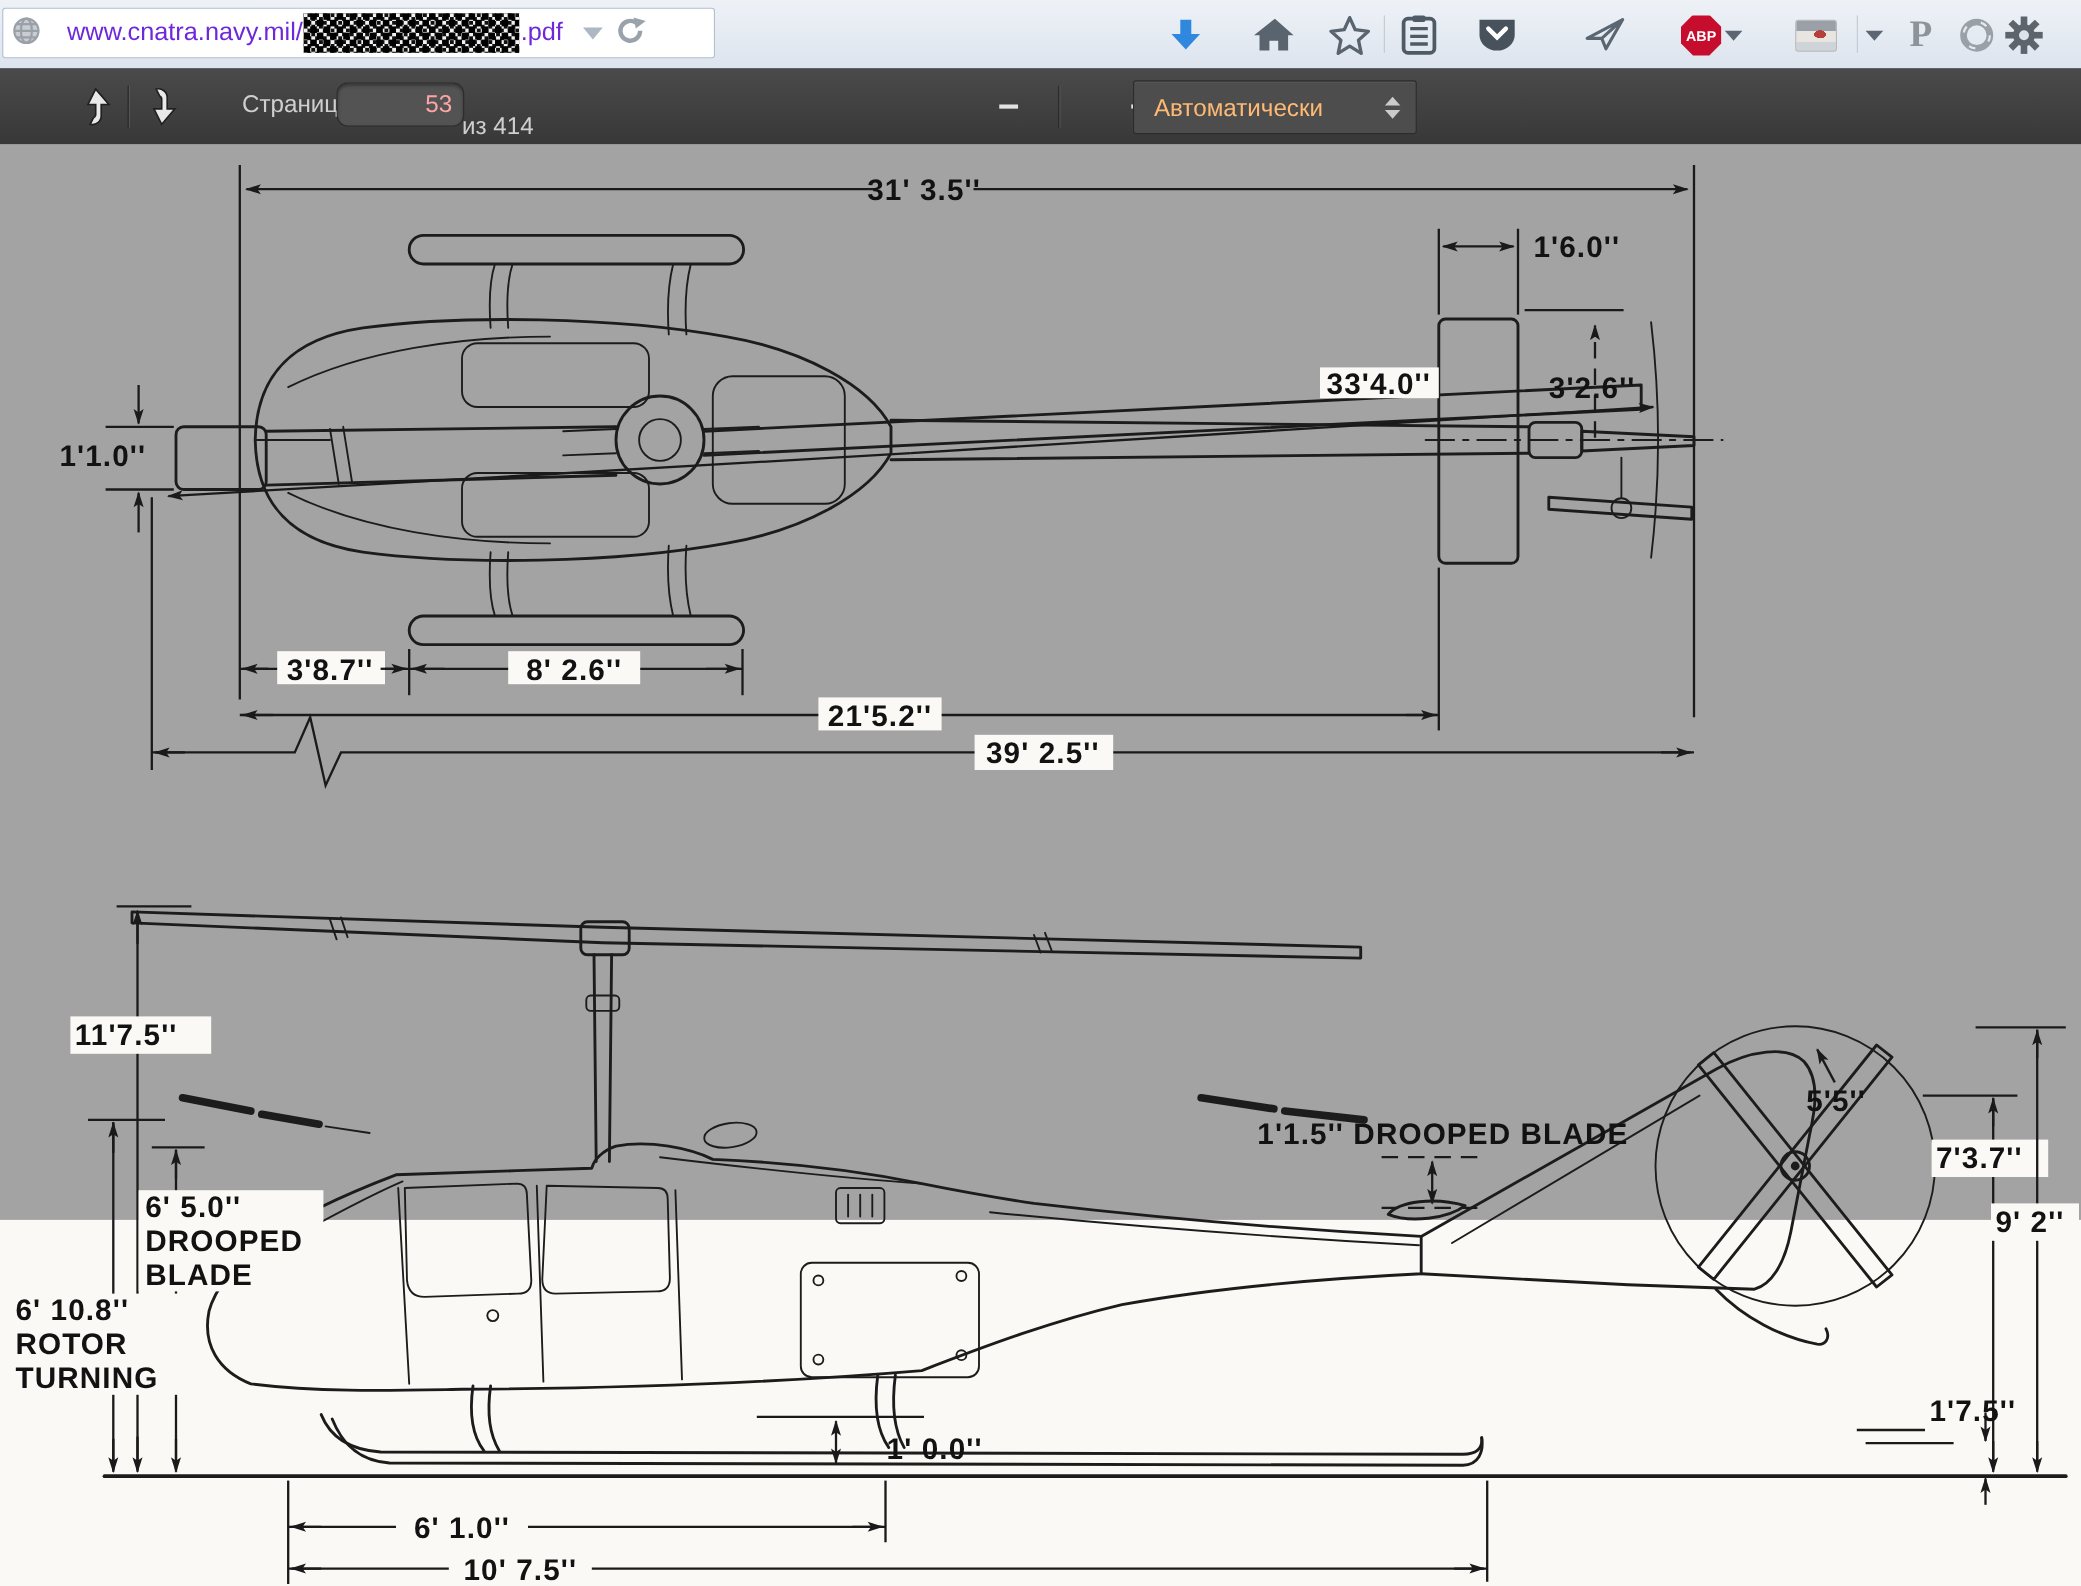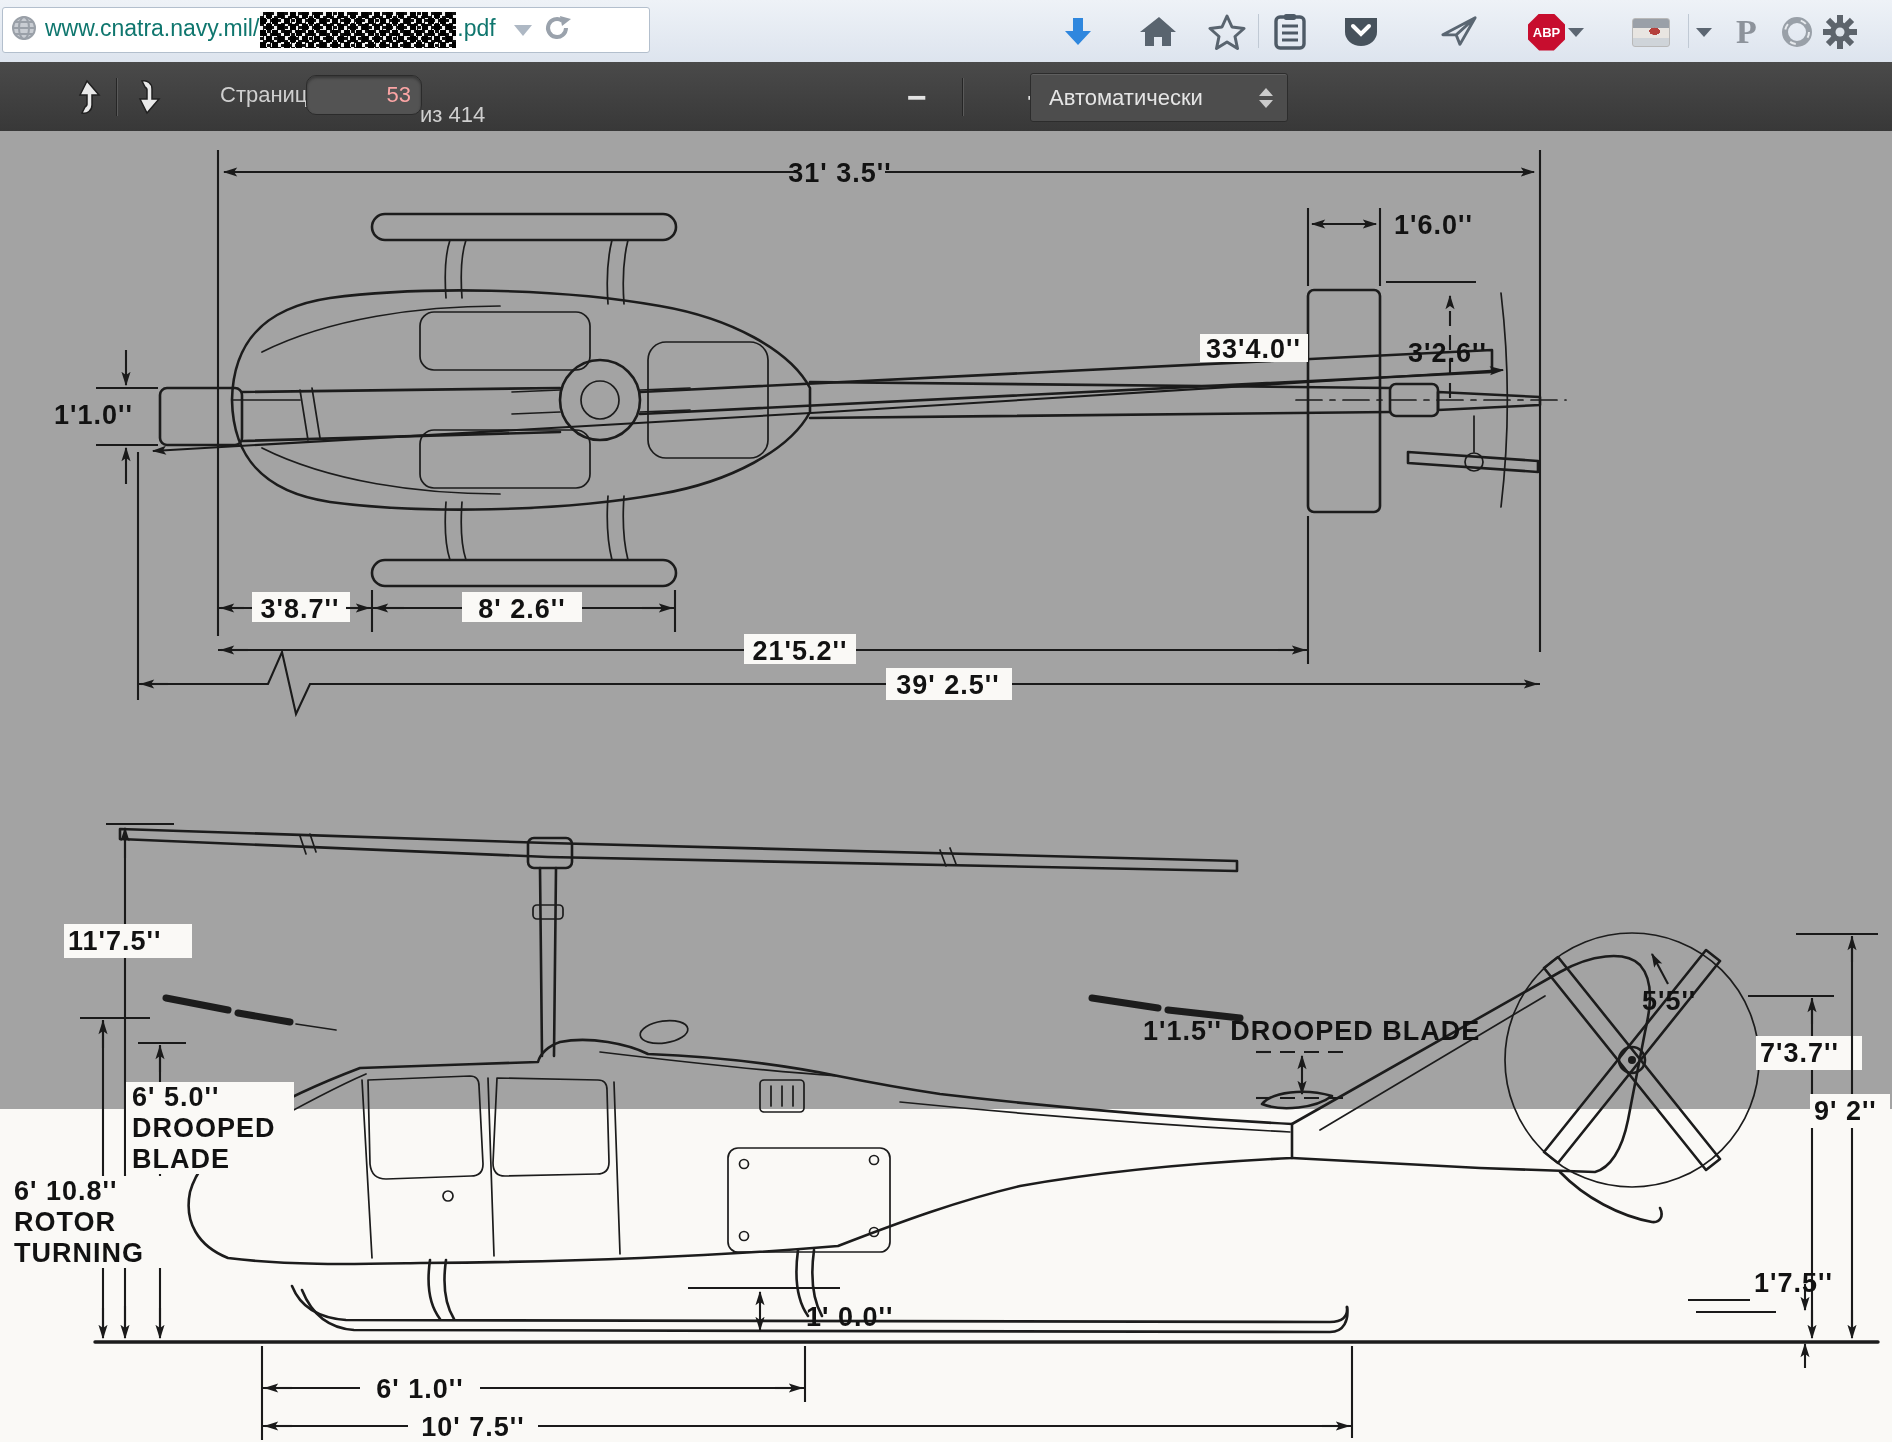--- a/index.html
+++ b/index.html
@@ -3,21 +3,21 @@
 <meta charset="utf-8">
 <style>
   html,body{margin:0;padding:0;background:#888;}
   .stage{position:relative;width:1892px;height:1442px;background:#faf9f6;overflow:hidden;
          font-family:"Liberation Sans",sans-serif;}
   
   .browser-bar{position:absolute;top:0;left:0;width:1892px;height:62px;
     background:linear-gradient(#eef2f7,#dde4ee);border-bottom:1px solid #b6bfcc;}
   .urlbar{position:absolute;left:2px;top:7px;width:648px;height:46px;background:#fff;
     border:1px solid #b3bfcd;border-radius:3px;display:flex;align-items:center;box-sizing:border-box;}
-  .urltext{font-size:23px;color:#0f766e;white-space:nowrap;}
+  .urltext{font-size:23px;color:#6d28d9;white-space:nowrap;margin-left:16px;}
   .redact{display:inline-block;width:196px;height:36px;vertical-align:middle;margin:0 1px;
     background:
       repeating-conic-gradient(#101010 0% 25%, #f2f2f2 0% 50%),
       repeating-conic-gradient(#000 0% 25%, transparent 0% 50%);
     background-size:7px 7px,12px 12px;background-blend-mode:multiply;}
   .url-caret{width:0;height:0;border-left:9px solid transparent;border-right:9px solid transparent;
     border-top:11px solid #aeb8c4;margin:0 10px 0 18px;}
   .searchbox{position:absolute;left:666px;top:7px;width:366px;height:46px;background:#fff;
     border:1px solid #b3bfcd;border-radius:3px;display:flex;align-items:center;box-sizing:border-box;}
   .searchbox input{border:none;outline:none;font-family:"Liberation Sans",sans-serif;
@@ -43,21 +43,21 @@
   .pdf-sep{position:absolute;top:16px;width:1px;height:38px;background:#262626;box-shadow:1px 0 0 #5a5a5a;}
   .pdf-label{position:absolute;font-size:22px;color:#cfcfcf;top:20px;}
   .page-input{position:absolute;left:306px;top:13px;width:116px;height:40px;background:#535353;
     border:1px solid #2b2b2b;border-radius:10px;color:#fca5a5;font-size:22px;text-align:right;
     padding:0 10px;box-sizing:border-box;font-family:"Liberation Sans",sans-serif;
     box-shadow:inset 0 2px 3px rgba(0,0,0,.35);}
   .zoom-glyph{color:#e3e3e3;font-size:34px;font-weight:bold;line-height:1;}
   .pdf-select{position:absolute;left:1030px;top:11px;width:256px;height:47px;background:#4d4d4d;
     border:1px solid #2c2c2c;border-radius:3px;display:flex;align-items:center;
     box-shadow:inset 0 1px 0 #5f5f5f;}
-  .pdf-select .lbl{font-size:22px;color:#e5e5e5;margin-left:18px;}
+  .pdf-select .lbl{font-size:22px;color:#fdba74;margin-left:18px;}
   .spin{margin-left:auto;margin-right:14px;display:flex;flex-direction:column;gap:4px;}
   .spin .up{width:0;height:0;border-left:7px solid transparent;border-right:7px solid transparent;border-bottom:8px solid #cbcbcb;}
   .spin .dn{width:0;height:0;border-left:7px solid transparent;border-right:7px solid transparent;border-top:8px solid #cbcbcb;}
   
   .doc{position:absolute;top:131px;left:0;width:1892px;height:978px;background:#a3a3a3;text-align:center;}
   .ln{fill:none;stroke:#1c1c1c;stroke-width:2.6;stroke-linecap:round;stroke-linejoin:round;}
   .thin{stroke-width:1.7;}
   .thick{stroke-width:3.4;}
   .dimln{fill:none;stroke:#1a1a1a;stroke-width:2.1;stroke-linecap:butt;}
   .dsh{stroke-dasharray:15 9;}

